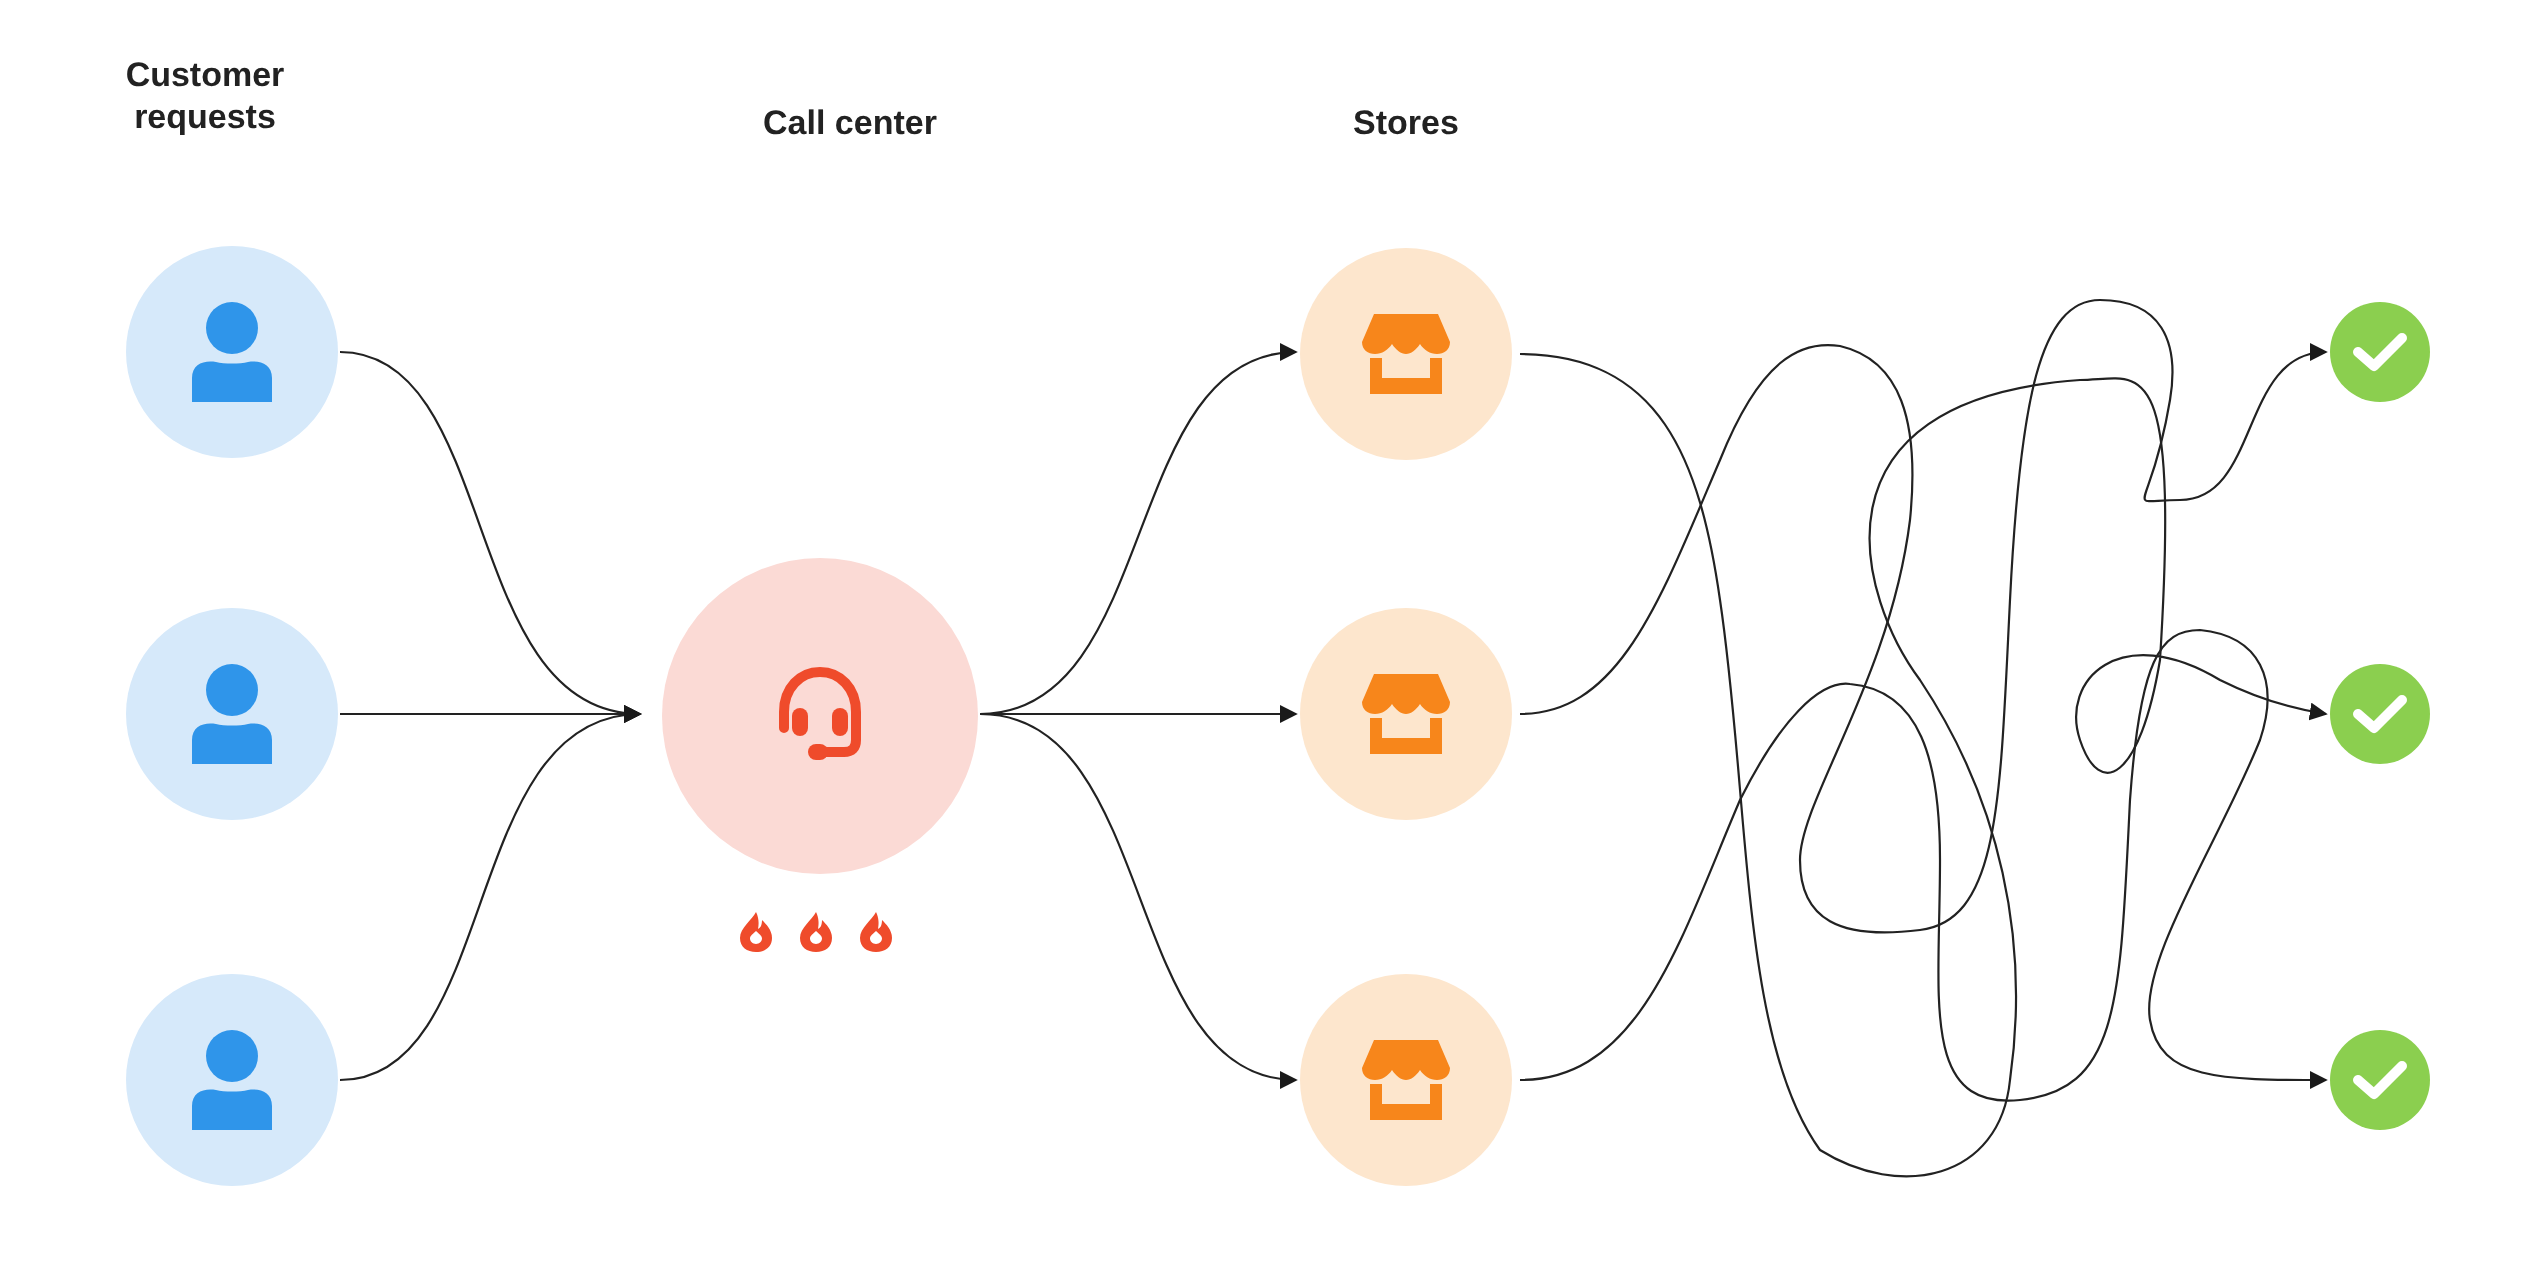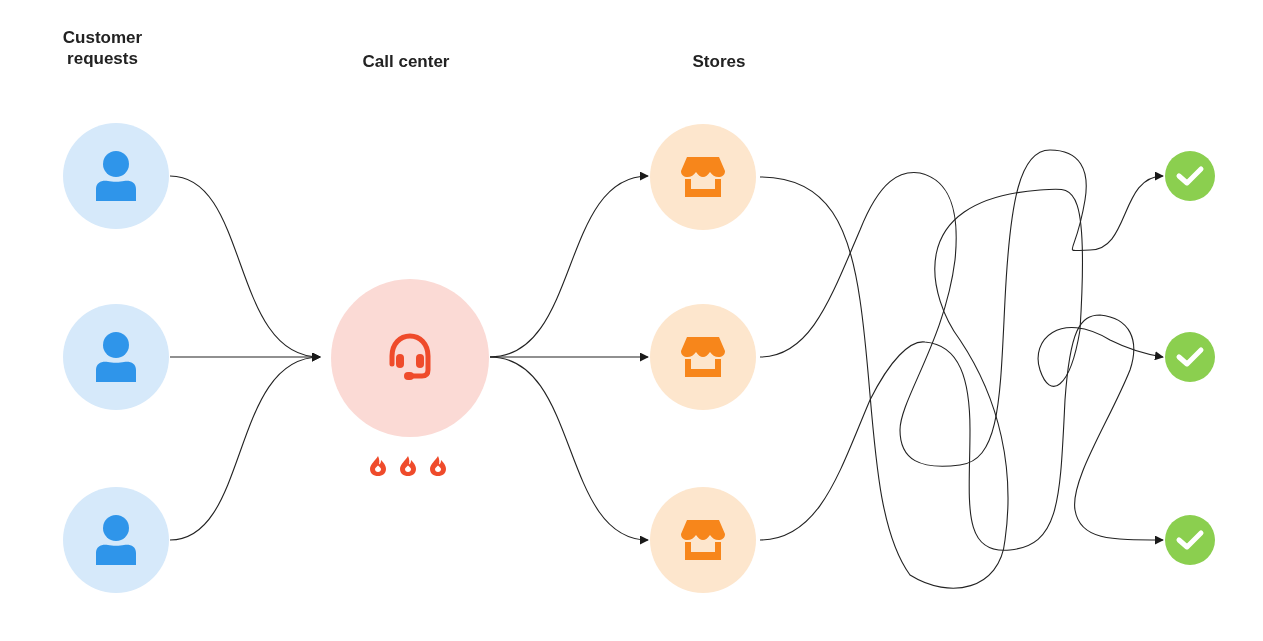--- a/index.html
+++ b/index.html
@@ -11,22 +11,22 @@
     svg.edges { position: absolute; left: 0; top: 0; }
     .flames { position: absolute; display: flex; gap: 8px; }
   </style>
 </head>
 <body>
 
 <div class="label" style="left:55px; top:27px; width:95px;">
   <div>Customer</div>
   <div>requests</div>
 </div>
-<div class="label" style="left:336px; top:51px; width:140px;">Call center</div>
-<div class="label" style="left:664px; top:51px; width:110px;">Stores</div>
+<div class="label" style="left:355px; top:51px; width:140px;">Call center</div>
+<div class="label" style="left:648px; top:51px; width:110px;">Stores</div>
 
 <svg class="edges" width="1263" height="641" viewBox="0 0 1263 641">
   <defs>
     <marker id="arrow" viewBox="0 0 10 10" refX="9" refY="5" markerWidth="9" markerHeight="9" orient="auto" markerUnits="userSpaceOnUse">
       <path d="M0,0 L10,5 L0,10 z" fill="#1a1a1a"></path>
     </marker>
   </defs>
   <g fill="none" stroke="#222222" stroke-width="1.1">
 
     <path d="M170,176 C250,176 230,357 320,357" marker-end="url(#arrow)"></path>

